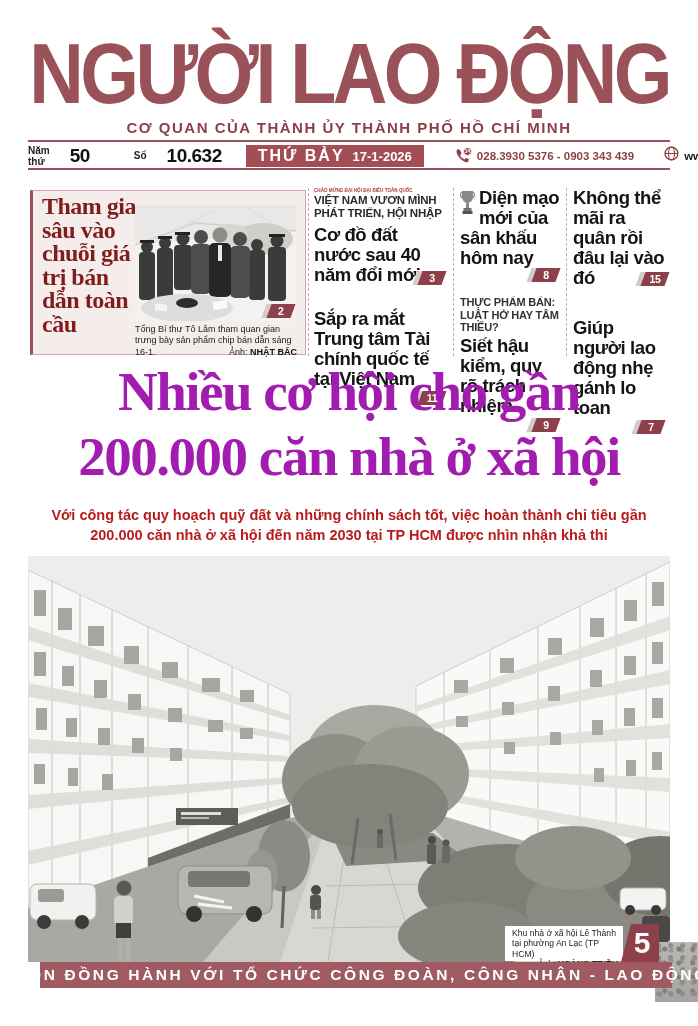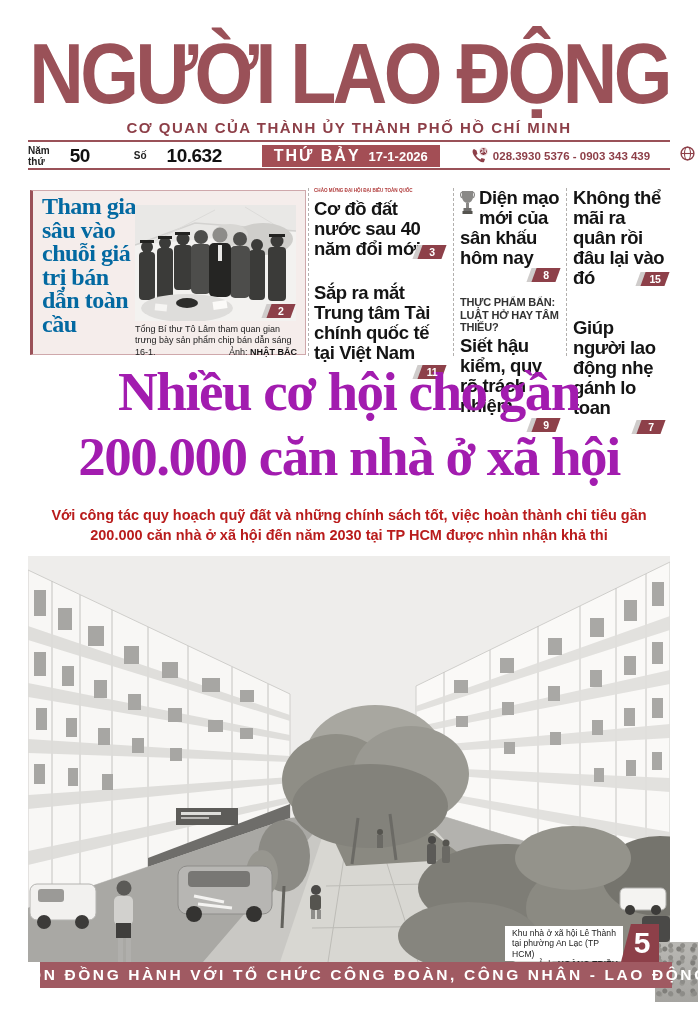--- a/index.html
+++ b/index.html
@@ -7,30 +7,30 @@
   .abs{position:absolute;}
   
   .masthead{left:28px;top:30px;width:642px;height:88px;display:flex;align-items:center;justify-content:center;}
   .masthead .mt{display:inline-block;font-weight:bold;font-size:64px;letter-spacing:-3px;color:#9a5158;white-space:nowrap;transform:scale(1.18,1.34);transform-origin:center;}
   .tagline{left:28px;top:119px;width:642px;text-align:center;font-weight:bold;font-size:15px;letter-spacing:1.5px;color:#8d3f48;}
   .rule{left:28px;width:642px;height:2px;background:#9a5158;}
   .infobar{left:28px;top:144px;width:642px;height:23px;display:flex;align-items:center;gap:20px;}
   .ib-sm{font-size:10px;font-weight:bold;color:#222;}
   .ib-big{font-size:19px;font-weight:bold;color:#111;letter-spacing:-0.5px;}
   .ib-dot{width:8px;height:8px;border-radius:50%;background:#a1414a;margin:0 2px;}
-  .datebox{background:#a34e55;color:#fff;padding:2px 12px;margin-left:20px;display:flex;align-items:baseline;gap:8px;white-space:nowrap;}
+  .datebox{background:#a34e55;color:#fff;padding:2px 12px;margin-left:4px;display:flex;align-items:baseline;gap:8px;white-space:nowrap;}
   .datebox .day{font-weight:bold;font-size:16px;letter-spacing:2px;}
   .datebox .date{font-weight:bold;font-size:13px;}
   .contact{display:flex;align-items:center;gap:5px;margin-left:10px;white-space:nowrap;}
   .contact .txt{font-size:11.5px;font-weight:bold;color:#8d3f48;}
   .contact .txt.dark{color:#222;}
   .ic{display:inline-block;}
   
   .leadbox{left:30px;top:190px;width:272px;height:163px;background:#f5edeb;border:1px solid #cfa8ab;border-left:3px solid #9a5158;}
-  .leadbox h2{position:absolute;left:9px;top:4px;width:98px;margin:0;font-family:"Liberation Serif",serif;font-weight:bold;font-size:24px;line-height:0.98;color:#0369a1;letter-spacing:-0.5px;}
+  .leadbox h2{position:absolute;left:9px;top:4px;width:98px;margin:0;font-family:"Liberation Serif",serif;font-weight:bold;font-size:24px;line-height:0.98;color:#7f1d1d;letter-spacing:-0.5px;}
   .leadphoto{position:absolute;left:102px;top:14px;width:161px;height:116px;background:#f1f0ee;overflow:hidden;}
   .leadcap{position:absolute;left:102px;top:133px;width:162px;font-size:9px;line-height:1.25;color:#222;}
   .leadcap b{color:#111;}
   .vdash{border-left:1px dashed #b3b0ae;top:188px;height:168px;width:0;}
   .col{position:absolute;top:188px;}
   .kicker{font-size:11px;font-weight:bold;color:#333;line-height:1.15;letter-spacing:-0.2px;}
   .tease{position:relative;font-weight:bold;color:#141414;letter-spacing:-0.4px;}
   .tease .hl{font-size:18.5px;line-height:1.08;}
   
   .pb{position:absolute;width:24px;height:14px;}
@@ -162,20 +162,21 @@
   </div>
 </div>
 
 <div class="abs vdash" style="left:308px"></div>
 <div class="abs vdash" style="left:453px"></div>
 <div class="abs vdash" style="left:566px"></div>
 
 <div class="col" style="left:314px;width:134px;">
   <div class="clogo-top">CHÀO MỪNG ĐẠI HỘI ĐẠI BIỂU TOÀN QUỐC</div>
   <div style="display:flex;gap:5px;margin-top:1px;">
+    <span class="clogo-side">VIỆT NAM VƯƠN MÌNH PHÁT TRIỂN, HỘI NHẬP</span>
   </div>
   <div class="tease" style="margin-top:5px;padding-bottom:14px;">
     <div class="hl">Cơ đồ đất nước sau 40 năm đổi mới</div>
     <span class="pb" style="right:4px;bottom:14px;">
         <i></i>
         <b></b>
         <span>3</span>
       </span>
   </div>
   <div class="tease" style="margin-top:10px;padding-bottom:16px;">

